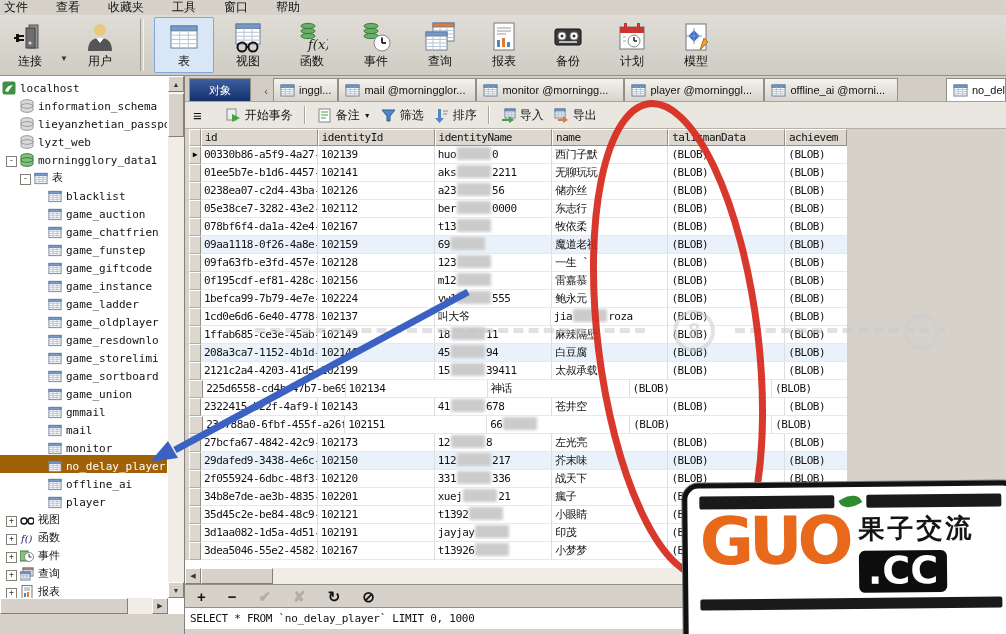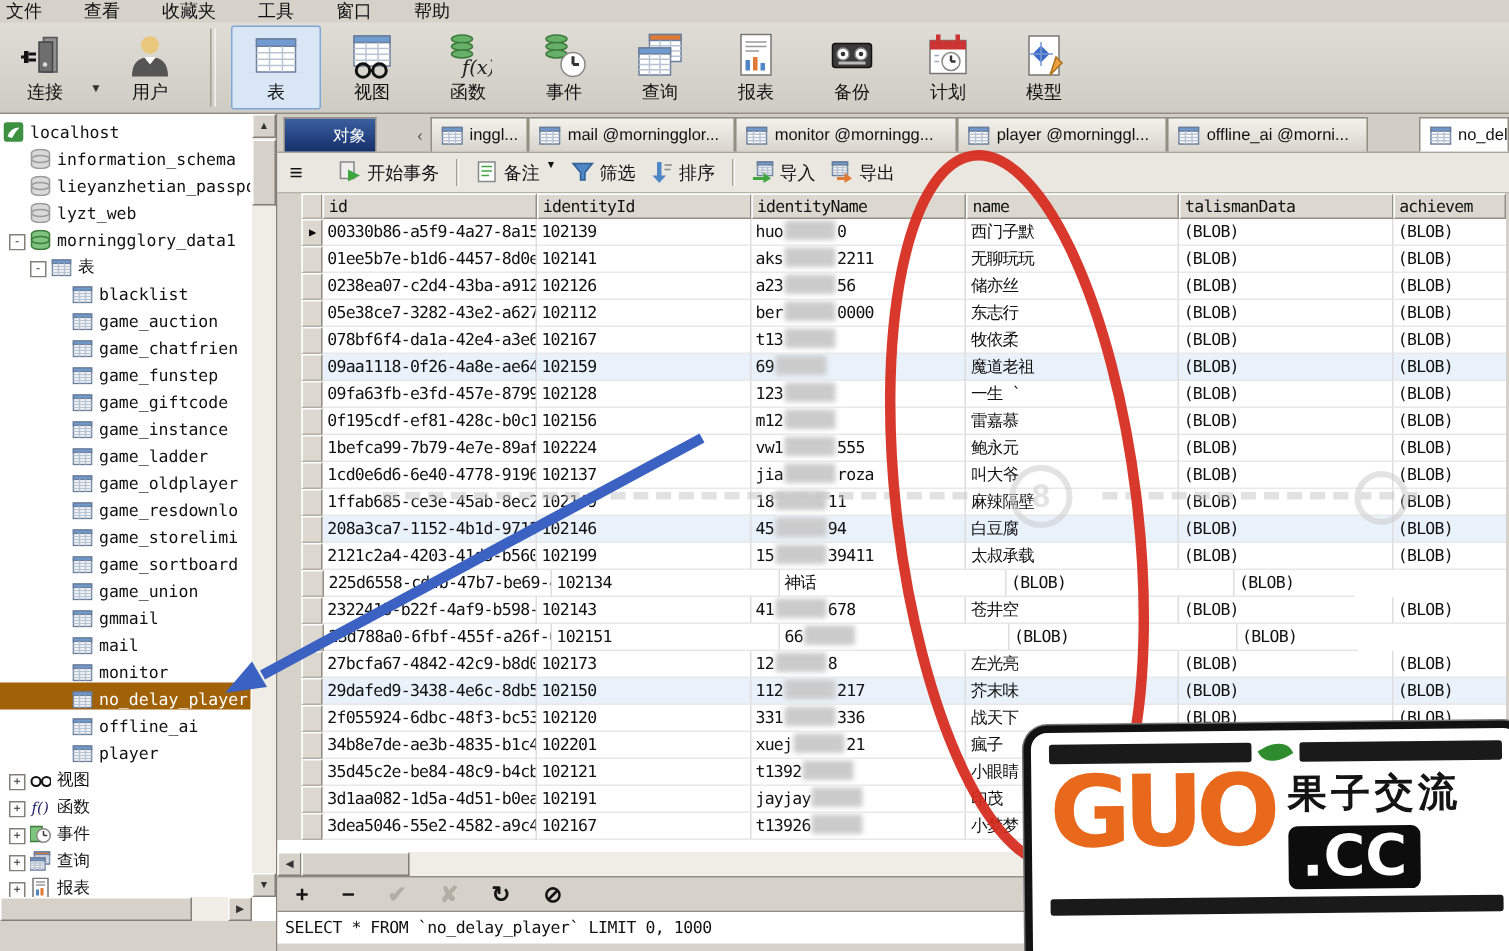--- a/index.html
+++ b/index.html
@@ -43,36 +43,36 @@
                border-right-color:#848078;border-bottom-color:#848078;box-sizing:border-box}
   #side-fill{position:absolute;left:0;top:538px;width:184px;height:20px;background:#d6d2ca}
 
   
   #main{position:absolute;left:185px;top:76px;width:821px;height:558px;background:#d6d2ca}
   #tabbar{position:absolute;left:0;top:0;width:821px;height:26px;background:#d2cec6;
           border-bottom:1px solid #a9a49a;display:flex;align-items:flex-end;box-sizing:border-box}
   .tab{height:23px;font-size:11px;display:flex;align-items:center;gap:4px;padding:0 6px;
        background:linear-gradient(#f4f2ec,#d8d4cc);border:1px solid #948f85;border-bottom:none;
        white-space:nowrap;overflow:hidden;box-sizing:border-box;flex:none}
-  .tab.obj{background:linear-gradient(#3c5fa0,#14306b);color:#fff;width:62px;justify-content:flex-end;
-           margin-left:4px;margin-right:22px}
+  .tab.obj{background:linear-gradient(#3c5fa0,#14306b);color:#fff;width:62px;justify-content:center;
+           margin-left:4px;margin-right:8px}
   .tab.cur{background:#fff}
   .tab-chev{width:14px;height:20px;font-size:11px;color:#555;display:flex;align-items:center;
             justify-content:center;flex:none}
 
   #tbltoolbar{position:absolute;left:0;top:26px;width:821px;height:27px;background:#eae7e0;
               border-bottom:1px solid #b5b1a7;display:flex;align-items:center;font-size:12px;
               padding-left:8px;box-sizing:border-box}
-  .tt-item{display:flex;align-items:flex-start;gap:4px;padding:2px 5px;white-space:nowrap}
+  .tt-item{display:flex;align-items:center;gap:4px;padding:2px 5px;white-space:nowrap}
   .tt-sep{width:1px;height:18px;background:#aaa59b;margin:0 6px;border-right:1px solid #fff}
   .hamburger{font-size:15px;font-weight:bold;letter-spacing:-1px;margin-right:20px}
   .mini{width:15px;height:15px;display:inline-flex}
 
   
-  #grid{position:absolute;left:16px;top:53px;width:803px;background:#fff}
+  #grid{position:absolute;left:4px;top:53px;width:658px;background:#fff}
   .ghead{display:flex;height:17px}
   .gh{background:#dcd8d0;border-right:1px solid #948f85;border-bottom:1px solid #948f85;
       border-top:1px solid #fff;border-left:1px solid #fff;box-sizing:border-box;
       font-family:"DejaVu Sans Mono",monospace;font-size:11px;line-height:15px;
       letter-spacing:-0.5px;padding-left:3px;overflow:hidden;white-space:nowrap}
   .grow{display:flex;height:18px;background:#fff}
   .grow.alt{background:#e9f1fa}
   .gc{border-right:1px solid #dedede;border-bottom:1px solid #e8e8e8;box-sizing:border-box;
       font-family:"DejaVu Sans Mono",monospace;font-size:11px;line-height:17px;
       letter-spacing:-0.5px;padding-left:3px;overflow:hidden;white-space:nowrap}
@@ -946,22 +946,22 @@
         <div class="gc" style="width:152px">102224</div>
         <div class="gc" style="width:153px">vw1<span class="blurpx"></span>555</div>
         <div class="gc" style="width:151px">鲍永元</div>
         <div class="gc" style="width:152px">(BLOB)</div>
         <div class="gc" style="width:80px;border-right:none">(BLOB)</div>
       </div>
       <div class="grow">
         <div class="gc gut" style="width:15px"></div>
         <div class="gc" style="width:152px">1cd0e6d6-6e40-4778-9196-7</div>
         <div class="gc" style="width:152px">102137</div>
+        <div class="gc" style="width:151px">叫大爷</div>
         <div class="gc" style="width:153px">jia<span class="blurpx"></span>roza</div>
-        <div class="gc" style="width:151px">叫大爷</div>
         <div class="gc" style="width:152px">(BLOB)</div>
         <div class="gc" style="width:80px;border-right:none">(BLOB)</div>
       </div>
       <div class="grow">
         <div class="gc gut" style="width:15px"></div>
         <div class="gc" style="width:152px">1ffab685-ce3e-45ab-8ec2-2</div>
         <div class="gc" style="width:152px">102149</div>
         <div class="gc" style="width:153px">18<span class="blurpx"></span>11</div>
         <div class="gc" style="width:151px">麻辣隔壁</div>
         <div class="gc" style="width:152px">(BLOB)</div>

